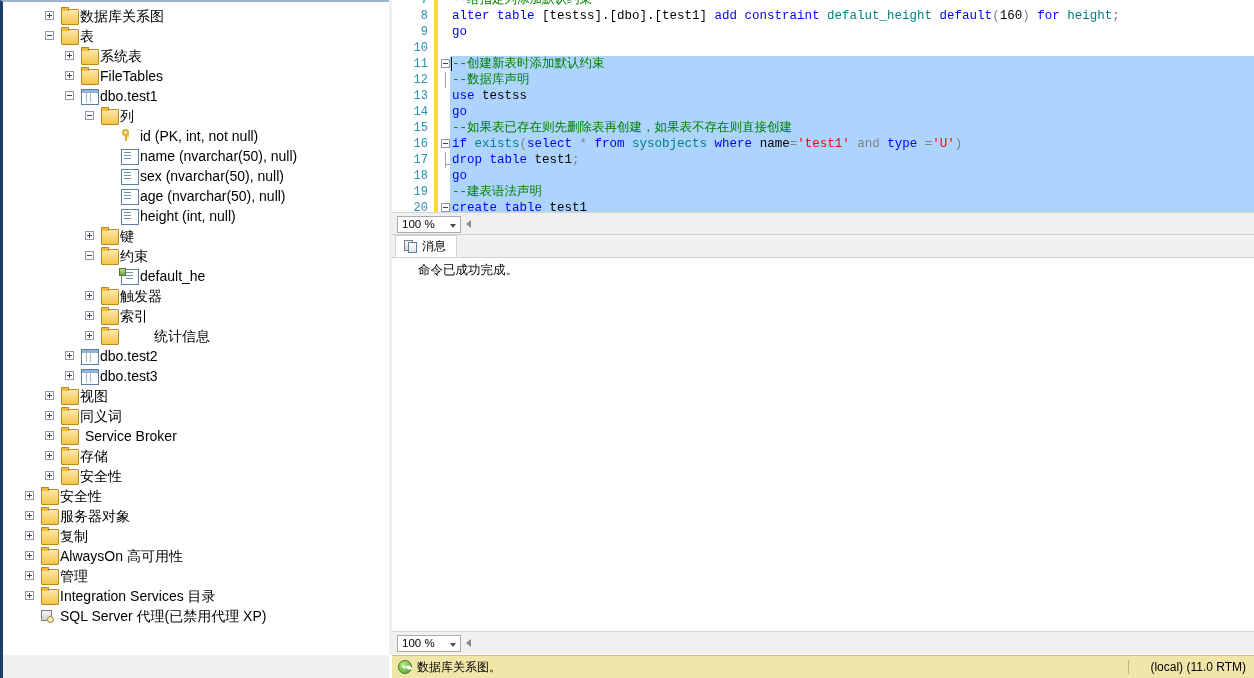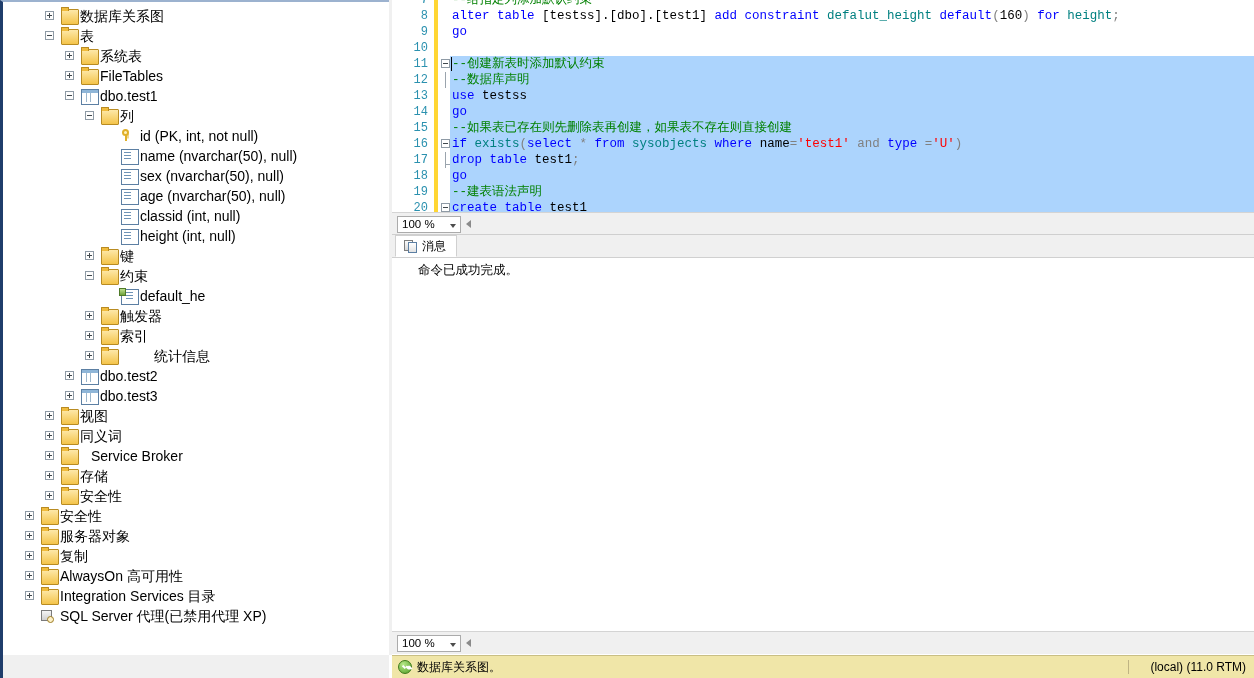--- a/index.html
+++ b/index.html
@@ -284,24 +284,20 @@
         <div class="node">
           <span class="ico ic-col" style="left: 118px;"></span>
           <span class="lbl" style="left: 137px;">sex (nvarchar(50), null)</span>
         </div>
         <div class="node">
           <span class="ico ic-col" style="left: 118px;"></span>
           <span class="lbl" style="left: 137px;">age (nvarchar(50), null)</span>
         </div>
         <div class="node">
           <span class="ico ic-col" style="left: 118px;"></span>
-          <span class="lbl" style="left: 137px;">classid (int, null)</span>
-        </div>
-        <div class="node">
-          <span class="ico ic-col" style="left: 118px;"></span>
           <span class="lbl" style="left: 137px;">height (int, null)</span>
         </div>
         <div class="node">
           <span class="expander plus" style="left: 82px;"></span>
           <span class="ico ic-folder" style="left: 98px;"></span>
           <span class="lbl" style="left: 117px;">键</span>
         </div>
         <div class="node">
           <span class="expander" style="left: 82px;"></span>
           <span class="ico ic-folder" style="left: 98px;"></span>
@@ -342,21 +338,21 @@
           <span class="lbl" style="left: 77px;">视图</span>
         </div>
         <div class="node">
           <span class="expander plus" style="left: 42px;"></span>
           <span class="ico ic-folder" style="left: 58px;"></span>
           <span class="lbl" style="left: 77px;">同义词</span>
         </div>
         <div class="node">
           <span class="expander plus" style="left: 42px;"></span>
           <span class="ico ic-folder" style="left: 58px;"></span>
-          <span class="lbl" style="left: 88px;">Service Broker</span>
+          <span class="lbl" style="left: 82px;">Service Broker</span>
         </div>
         <div class="node">
           <span class="expander plus" style="left: 42px;"></span>
           <span class="ico ic-folder" style="left: 58px;"></span>
           <span class="lbl" style="left: 77px;">存储</span>
         </div>
         <div class="node">
           <span class="expander plus" style="left: 42px;"></span>
           <span class="ico ic-folder" style="left: 58px;"></span>
           <span class="lbl" style="left: 77px;">安全性</span>
@@ -373,20 +369,25 @@
         </div>
         <div class="node">
           <span class="expander plus" style="left: 22px;"></span>
           <span class="ico ic-folder" style="left: 38px;"></span>
           <span class="lbl" style="left: 57px;">复制</span>
         </div>
         <div class="node">
           <span class="expander plus" style="left: 22px;"></span>
           <span class="ico ic-folder" style="left: 38px;"></span>
           <span class="lbl" style="left: 57px;">AlwaysOn 高可用性</span>
+        </div>
+        <div class="node">
+          <span class="expander plus" style="left: 22px;"></span>
+          <span class="ico ic-folder" style="left: 38px;"></span>
+          <span class="lbl" style="left: 57px;">管理</span>
         </div>
         <div class="node">
           <span class="expander plus" style="left: 22px;"></span>
           <span class="ico ic-folder" style="left: 38px;"></span>
           <span class="lbl" style="left: 57px;">Integration Services 目录</span>
         </div>
         <div class="node">
           <span class="ico ic-agent" style="left: 38px;"></span>
           <span class="lbl" style="left: 57px;">SQL Server 代理(已禁用代理 XP)</span>
         </div>

